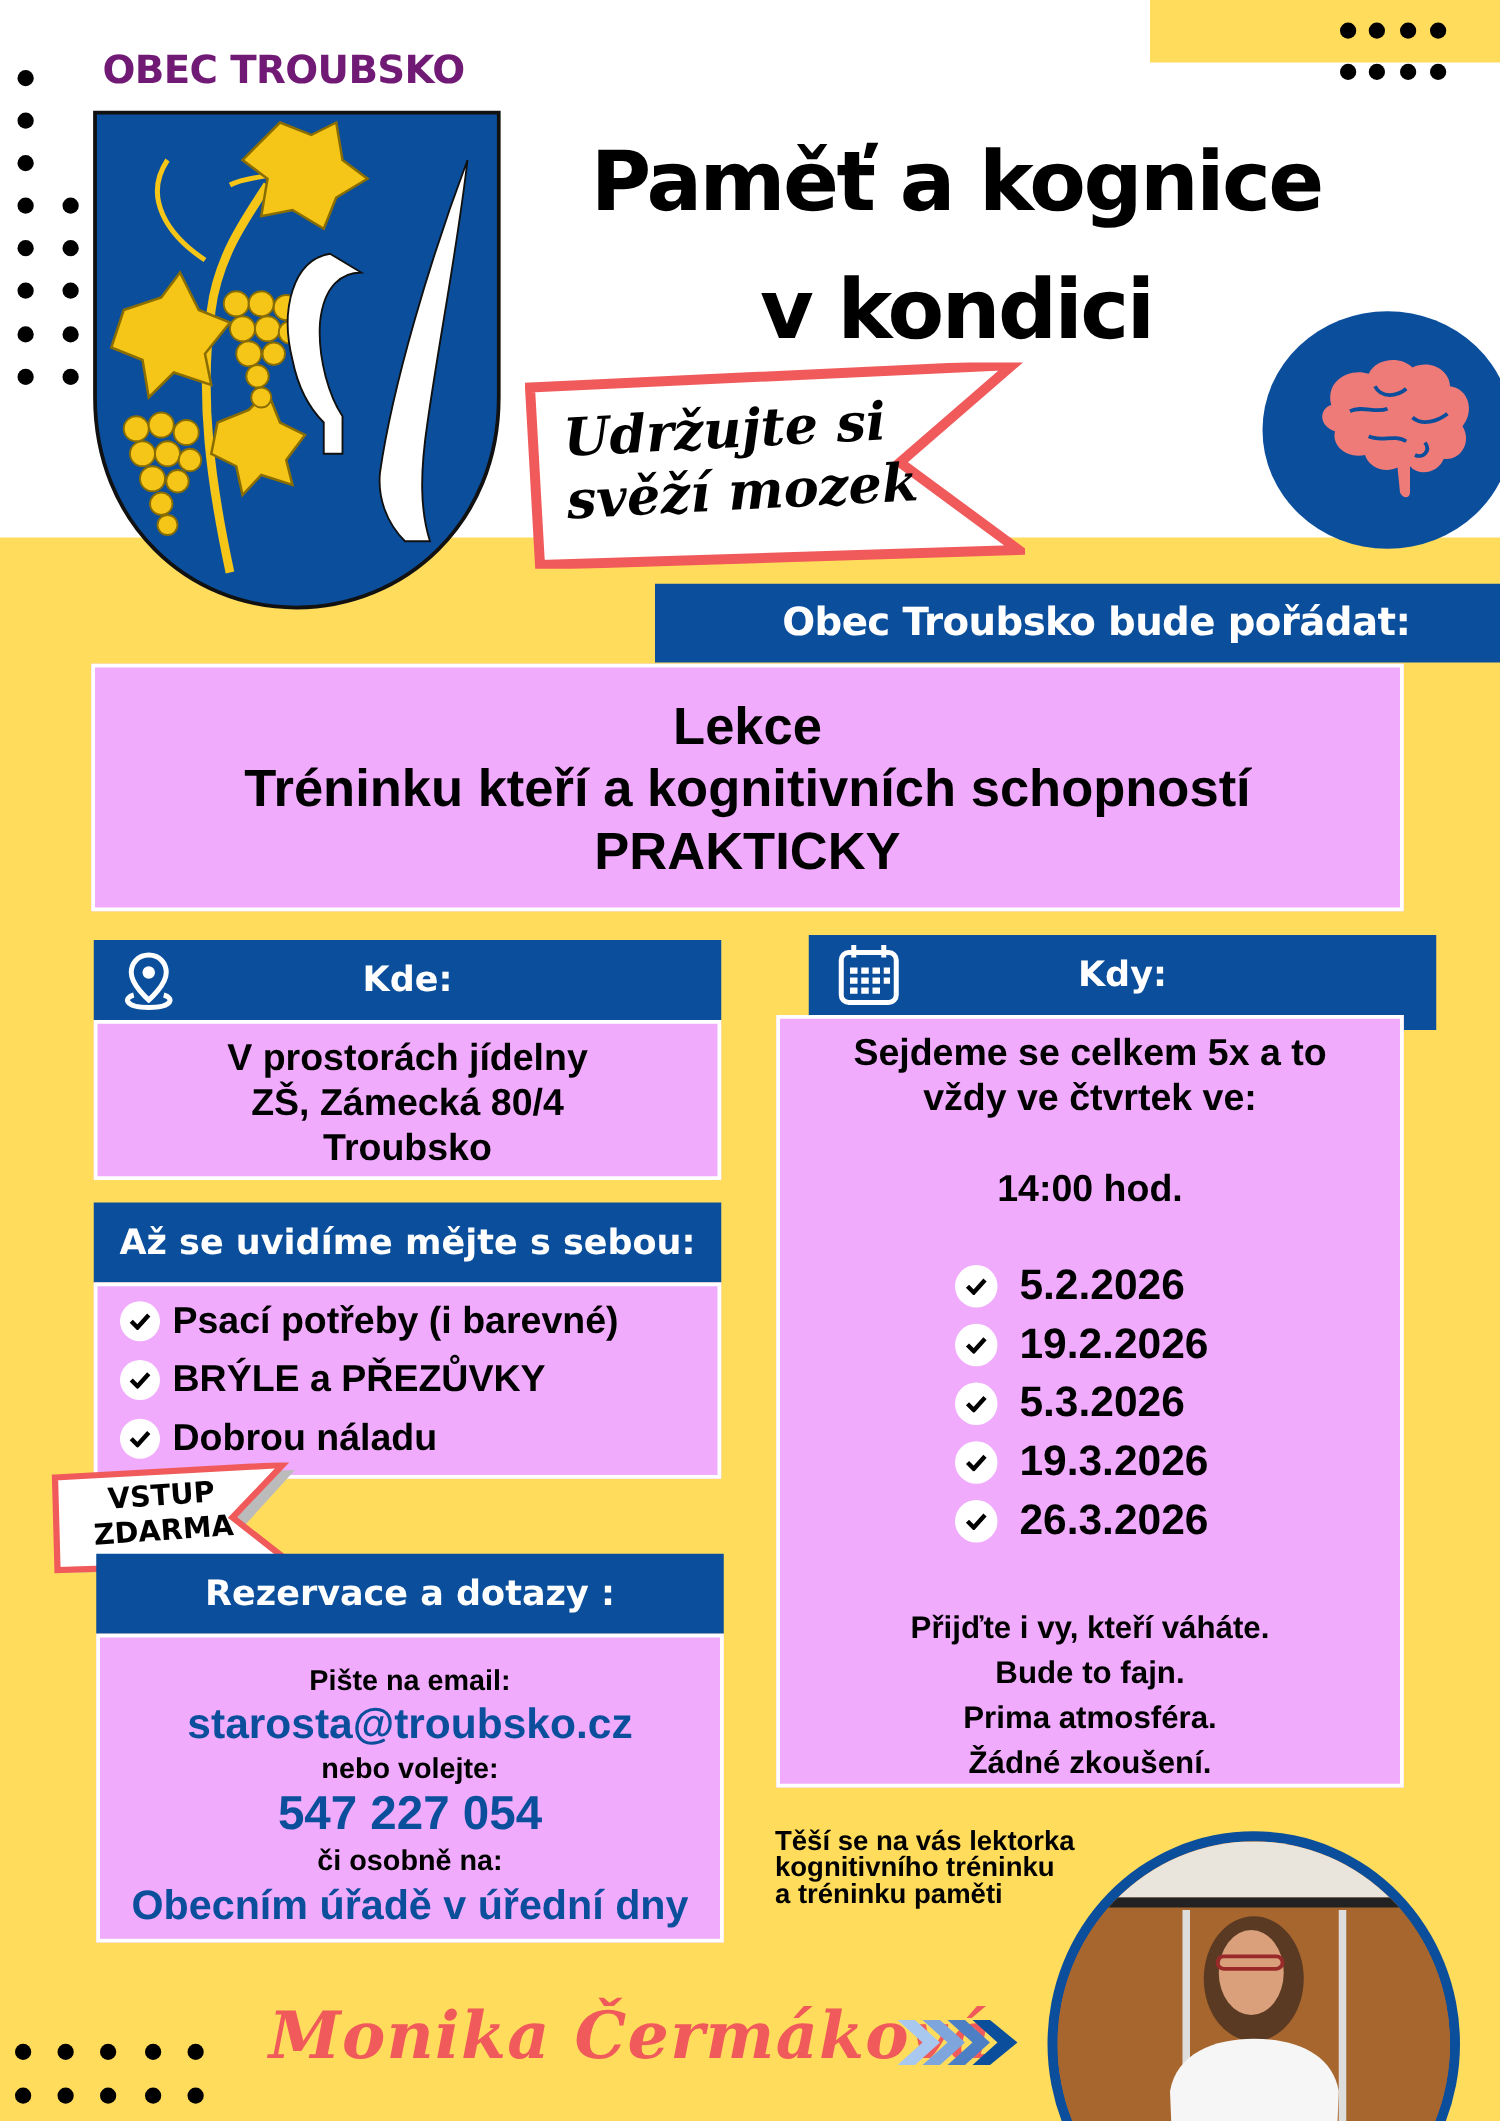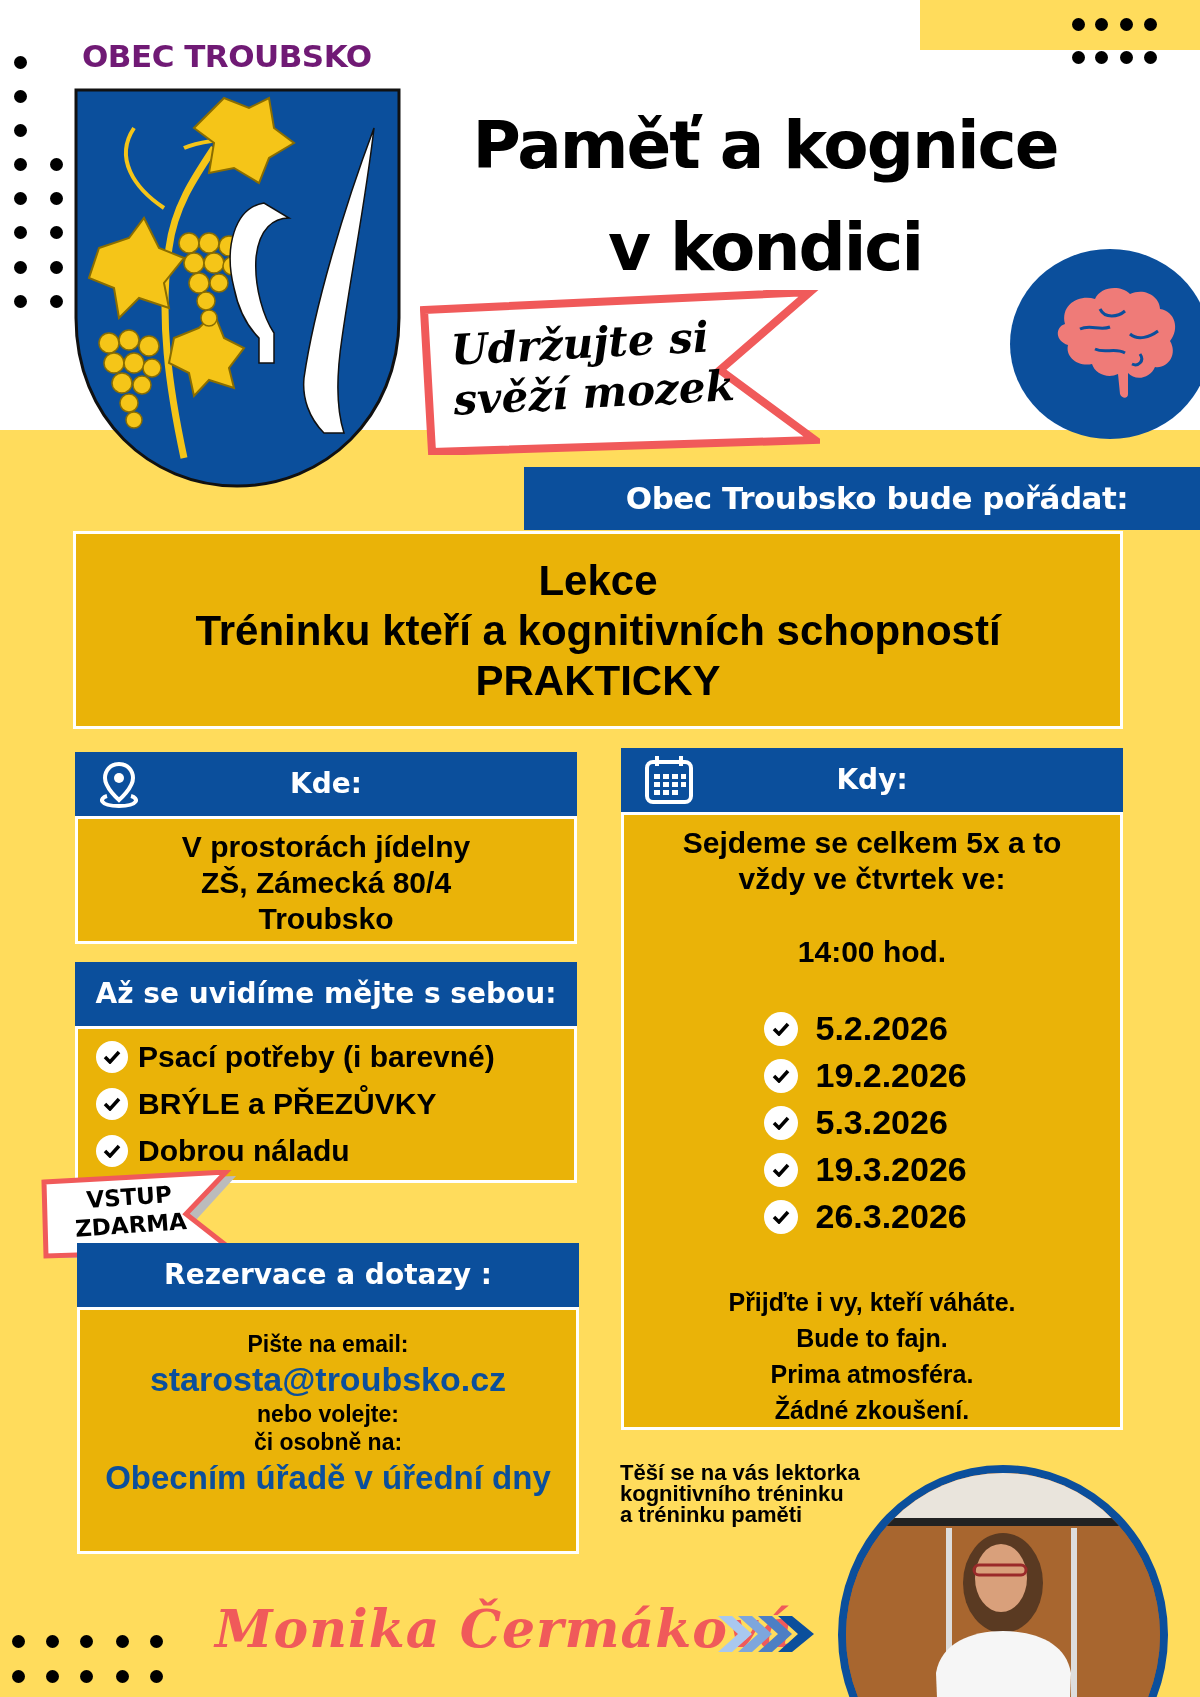--- a/index.html
+++ b/index.html
@@ -8,30 +8,30 @@
   .white-top { left:0; top:0; width:1200px; height:430px; background:#ffffff; }
   .yellow-tab { left:920px; top:0; width:280px; height:50px; background:#ffdc5c; }
   .dot { position:absolute; width:13px; height:13px; border-radius:50%; background:#000; }
   .org-name { left:82px; top:38px; font-family:"DejaVu Sans", sans-serif; font-weight:bold; font-size:31px; letter-spacing:-0.5px; color:#701a75; }
   .crest { left:74px; top:88px; width:327px; height:400px; }
   .title { left:400px; top:95px; width:730px; text-align:center; font-family:"DejaVu Sans", sans-serif; font-weight:bold; font-size:66px; line-height:102px; color:#000; letter-spacing:-2px; }
   .ribbon { left:420px; top:290px; width:400px; height:165px; }
   .ribbon-text { left:452px; top:318px; width:300px; font-family:"DejaVu Serif", serif; font-style:italic; font-weight:bold; font-size:42px; line-height:50px; color:#000; transform:rotate(-3deg); }
   .brain-circle { left:1010px; top:249px; width:200px; height:190px; border-radius:50%; background:#0b4f9c; }
   .blue-bar { background:#0b4f9c; color:#fff; font-family:"DejaVu Sans", sans-serif; font-weight:bold; text-align:center; }
-  .box { border:3px solid #fff; box-sizing:border-box; background:#eab308; }
+  .box { border:3px solid #fff; box-sizing:border-box; background:#f0abfc; }
   .organizer-bar { left:524px; top:467px; width:706px; height:63px; font-size:31px; line-height:63px; letter-spacing:-0.5px; }
   .lesson-box { left:73px; top:531px; width:1050px; height:198px; text-align:center; font-weight:bold; color:#000; font-size:42px; line-height:50px; padding-top:22px; }
   .where-bar { left:75px; top:752px; width:502px; height:64px; font-size:28px; line-height:64px; }
   .where-box { left:75px; top:816px; width:502px; height:128px; text-align:center; font-weight:bold; font-size:30px; line-height:36px; padding-top:10px; }
   .bring-bar { left:75px; top:962px; width:502px; height:64px; font-size:28px; line-height:64px; }
   .bring-box { left:75px; top:1026px; width:502px; height:157px; padding:4px 0 0 18px; }
   .check-item { display:flex; align-items:center; height:47px; font-weight:bold; font-size:30px; }
   .check-circle { width:32px; height:32px; border-radius:50%; background:#fff; display:flex; align-items:center; justify-content:center; margin-right:10px; flex-shrink:0; }
-  .when-bar { left:621px; top:748px; width:502px; height:76px; font-size:28px; line-height:64px; }
+  .when-bar { left:647px; top:748px; width:502px; height:76px; font-size:28px; line-height:64px; }
   .when-box { left:621px; top:812px; width:502px; height:618px; text-align:center; font-weight:bold; }
   .when-intro { font-size:30px; line-height:36px; margin-top:10px; }
   .when-time { font-size:30px; margin-top:38px; }
   .dates { margin-top:36px; }
   .date-row { display:flex; align-items:center; justify-content:center; height:47px; }
   .date-row .check-circle { width:34px; height:34px; margin-right:18px; }
   .date-text { width:165px; text-align:left; font-size:34px; }
   .when-note { font-size:25px; line-height:36px; margin-top:44px; }
   .free-ribbon { left:40px; top:1170px; width:200px; height:90px; }
   .free-text { left:70px; top:1183px; width:120px; font-family:"DejaVu Sans", sans-serif; font-weight:bold; font-size:23px; line-height:28px; color:#000; transform:rotate(-4deg); text-align:center; }
@@ -286,20 +286,21 @@
 <div class="abs free-text">
   <div>VSTUP</div>
   <div>ZDARMA</div>
 </div>
 
 <div class="abs blue-bar contact-bar">Rezervace a dotazy :</div>
 <div class="abs box contact-box">
   <div class="c-label">Pište na email:</div>
   <div class="c-email">starosta@troubsko.cz</div>
   <div class="c-label">nebo volejte:</div>
+  <div class="c-phone">547 227 054</div>
   <div class="c-label">či osobně na:</div>
   <div class="c-office">Obecním úřadě v úřední dny</div>
 </div>
 
 <div class="abs lecturer-note">
   <div>Těší se na vás lektorka</div>
   <div>kognitivního tréninku</div>
   <div>a tréninku paměti</div>
 </div>
 <div class="abs lecturer-name">Monika Čermáková</div>

